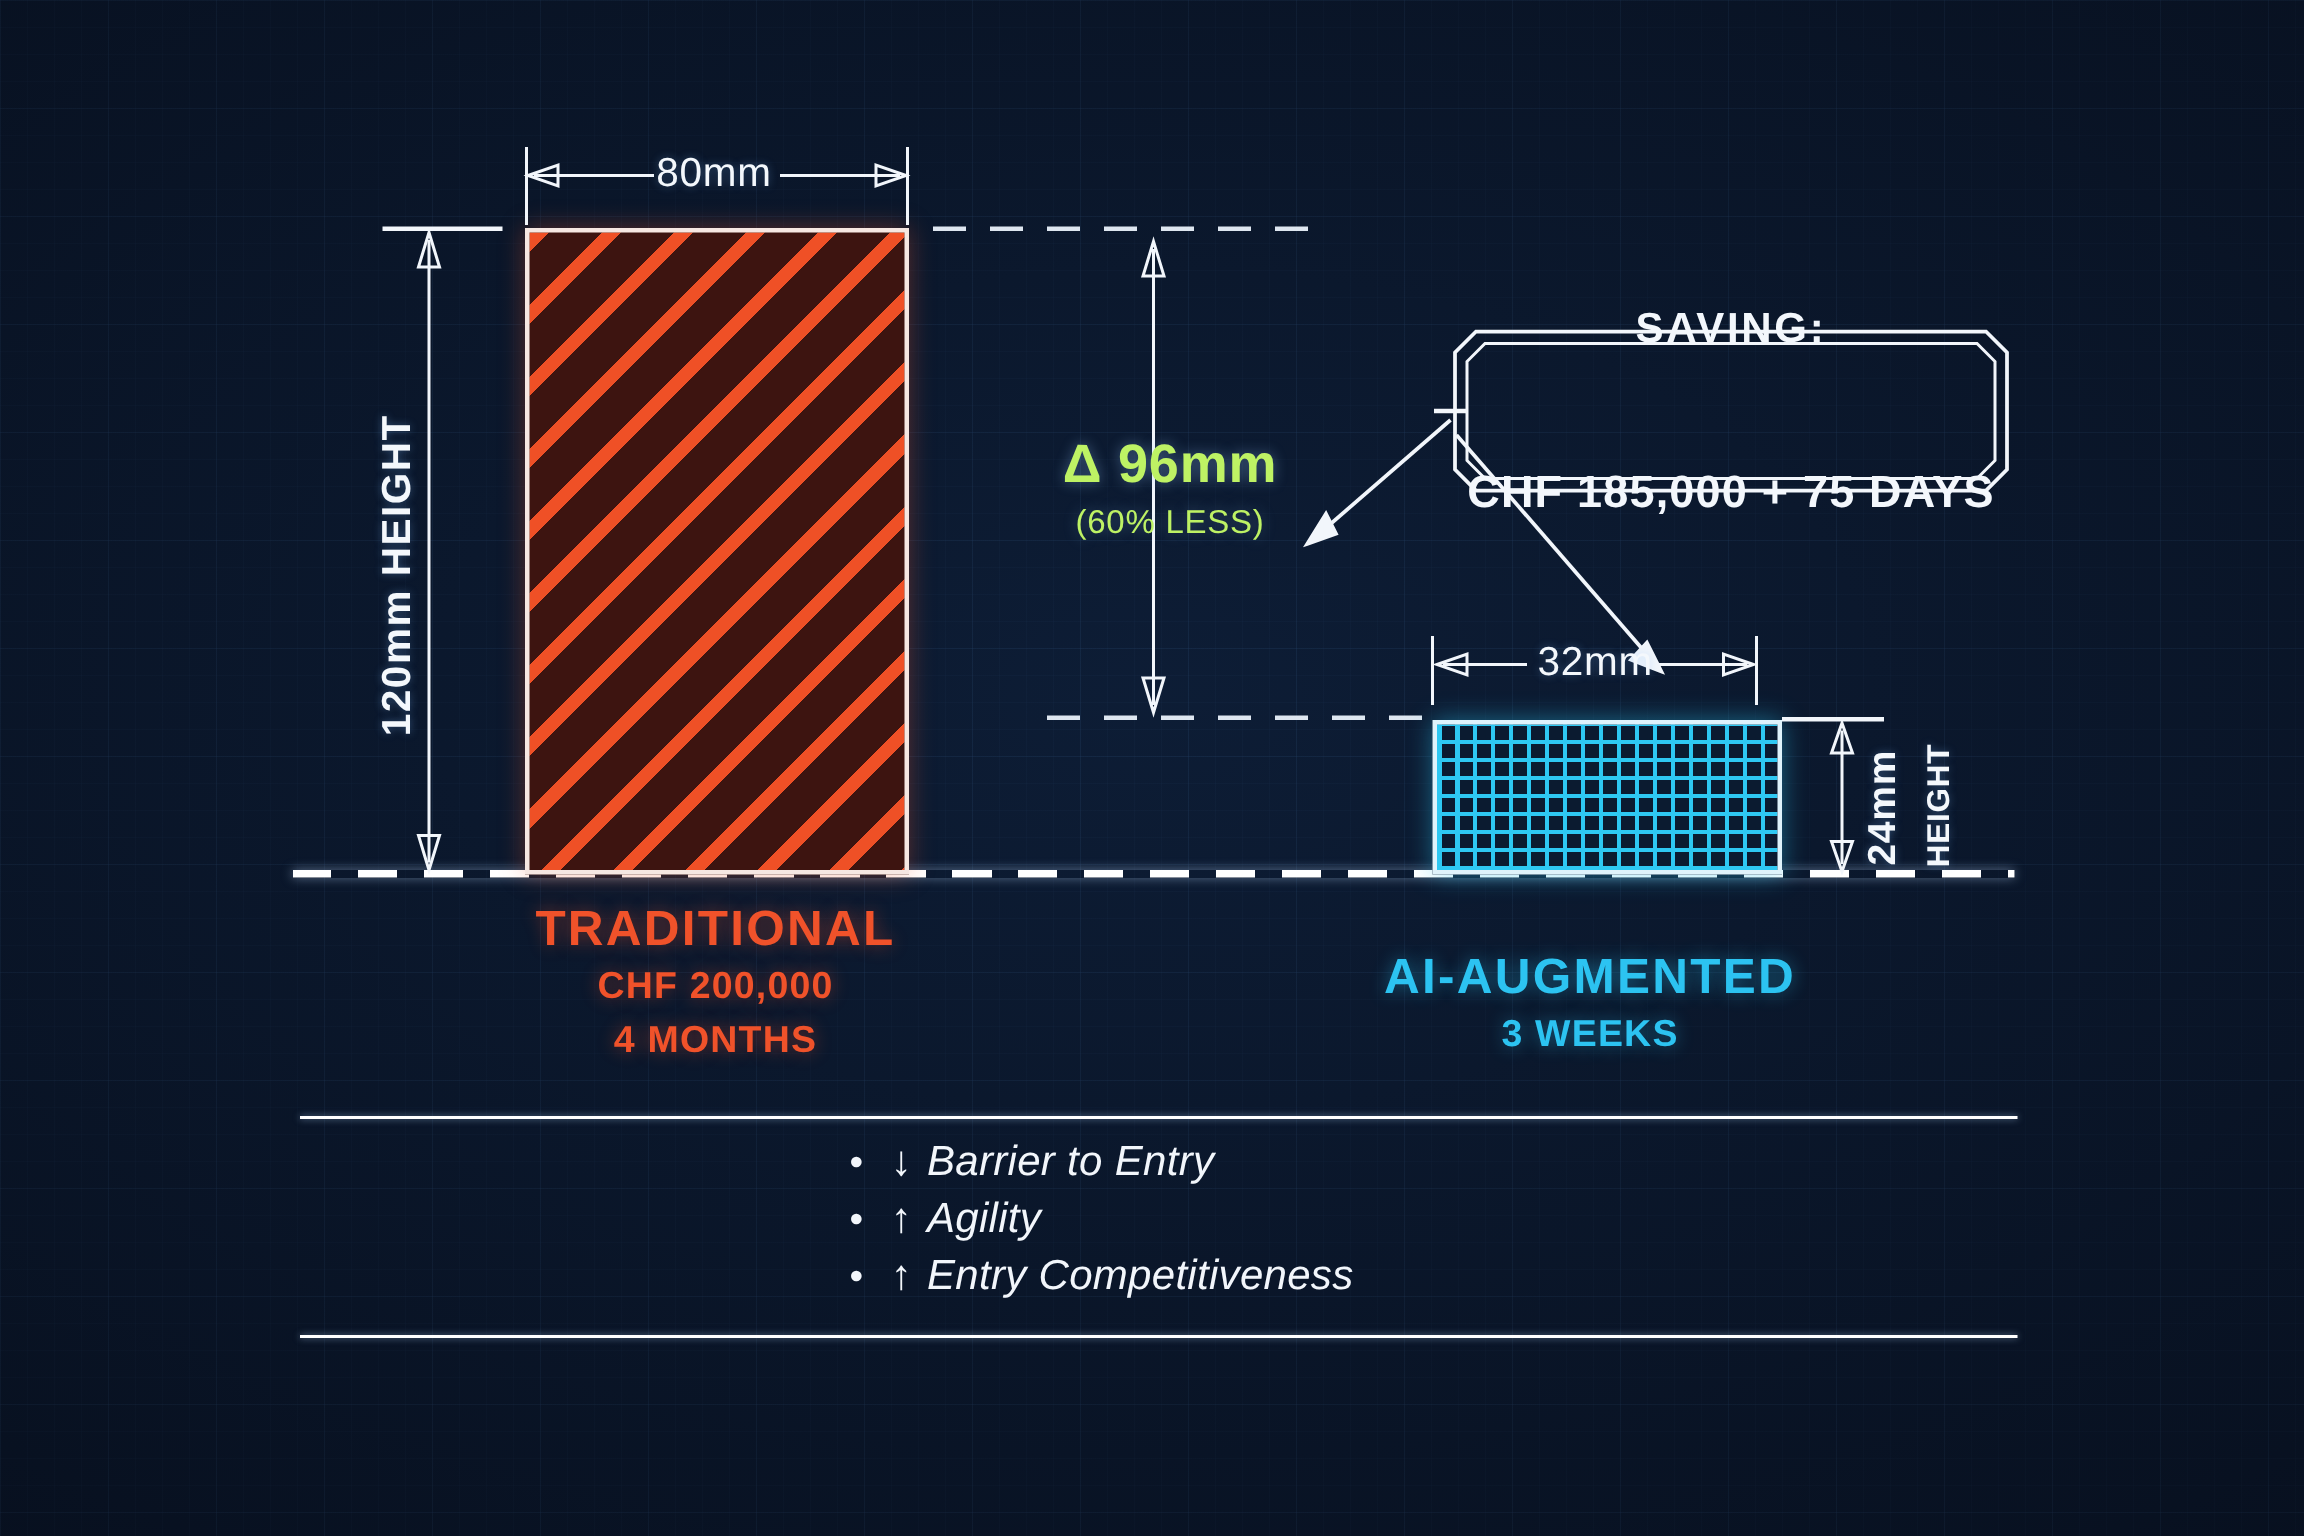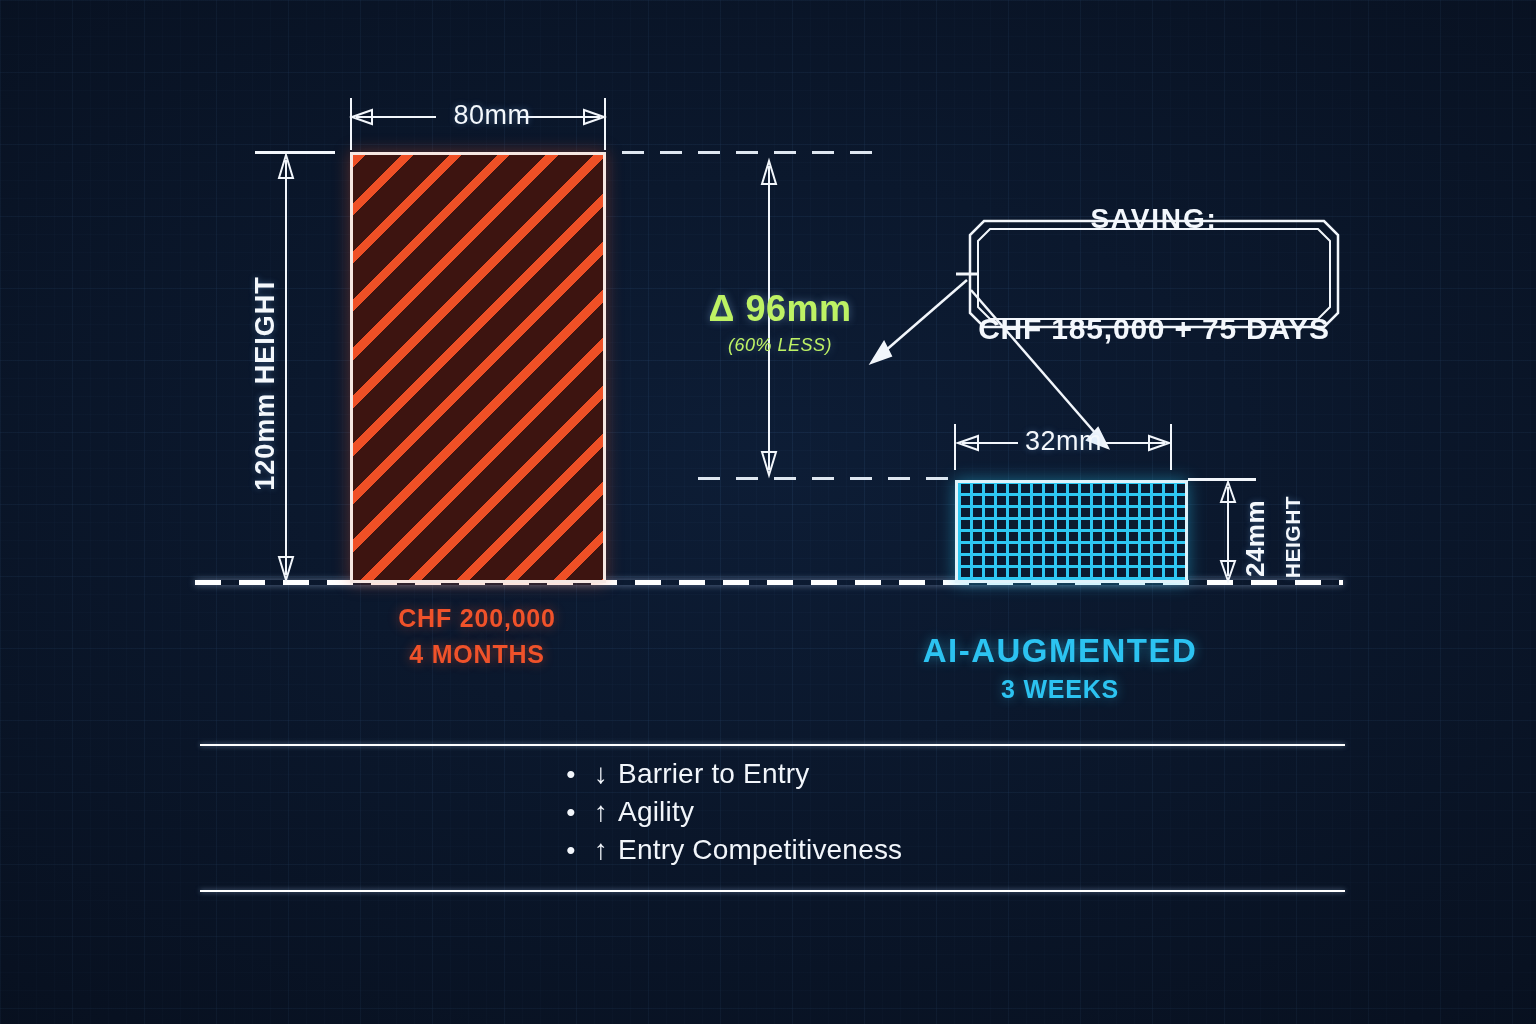--- a/index.html
+++ b/index.html
@@ -82,21 +82,21 @@
   #cap-trad .cap-title, #cap-trad .cap-sub{ color:#f0522a; text-shadow:0 0 12px rgba(240,82,42,.45); }
   #cap-ai    { left:850px; top:632px; }
   #cap-ai .cap-title, #cap-ai .cap-sub{ color:#2cc3f1; text-shadow:0 0 12px rgba(44,195,241,.45); }
 
   
   #delta-block{
     position:absolute; left:580px; top:288px; width:400px;
     text-align:center; color:#bef264;
   }
   #delta-main{ font-size:36px; font-weight:bold; letter-spacing:.5px; text-shadow:0 0 9px rgba(150,200,255,.4); }
-  #delta-sub { font-size:18px; letter-spacing:.5px; margin-top:5px; text-shadow:0 0 9px rgba(150,200,255,.35);font-style:italic; }
+  #delta-sub { font-size:22px; letter-spacing:.5px; margin-top:5px; text-shadow:0 0 9px rgba(150,200,255,.35); }
 
   
   #callout{
     position:absolute; left:968px; top:219px; width:372px; height:110px;
   }
   #callout svg{ position:absolute; inset:0; overflow:visible; }
   #callout-inner{
     position:absolute; left:0; top:0; width:100%; height:100%;
     display:flex; flex-direction:column; align-items:center; justify-content:center;
     color:#f3f7fc;
@@ -112,21 +112,21 @@
   #benefits{
     position:absolute; left:0; top:758px; width:1536px;
     display:flex; flex-direction:column; align-items:center; gap:6px;
   }
   .benefit{
     display:flex; align-items:center; color:#f2f6fb;
     font-size:28px; letter-spacing:.2px; width:420px;
   }
   .b-dot  { width:26px; text-align:center; font-size:26px; line-height:1; }
   .b-arrow{ width:34px; text-align:center; font-size:28px; font-weight:bold; }
-  .b-text { white-space:nowrap; }
+  .b-text { white-space:nowrap;font-style:italic; }
 
   svg.draft{ position:absolute; overflow:visible; }
   svg.draft line, svg.draft path, svg.draft polyline{ stroke:#f2f6fb; }
 </style>
 </head>
 <body>
 
 <div id="bg-grid"></div>
 <div id="bg-vignette"></div>
 
@@ -137,21 +137,21 @@
   <div id="bar-traditional"></div>
 
   <div class="tick" style="left:350px;top:98px;width:2px;height:52px;"></div>
   <div class="tick" style="left:604px;top:98px;width:2px;height:52px;"></div>
   <svg class="draft" style="left:350px;top:105px;width:256px;height:24px;" viewBox="0 0 256 24">
     <line x1="6" y1="12" x2="86" y2="12" stroke-width="2"></line>
     <line x1="170" y1="12" x2="250" y2="12" stroke-width="2"></line>
     <polygon points="2,12 22,5 22,19" fill="none" stroke="#f2f6fb" stroke-width="2"></polygon>
     <polygon points="254,12 234,5 234,19" fill="none" stroke="#f2f6fb" stroke-width="2"></polygon>
   </svg>
-  <div class="dim-txt" style="left:364px;top:100px;width:256px;text-align:center;font-size:27px;">80mm</div>
+  <div class="dim-txt" style="left:348px;top:100px;width:256px;text-align:center;font-size:27px;">80mm</div>
 
   <div class="tick" style="left:255px;top:151px;width:80px;height:3px;"></div>
   <svg class="draft" style="left:274px;top:152px;width:24px;height:431px;" viewBox="0 0 24 431">
     <line x1="12" y1="8" x2="12" y2="423" stroke-width="2"></line>
     <polygon points="12,3 5,26 19,26" fill="none" stroke="#f2f6fb" stroke-width="2"></polygon>
     <polygon points="12,428 5,405 19,405" fill="none" stroke="#f2f6fb" stroke-width="2"></polygon>
   </svg>
   <div class="dim-txt" style="left:-5px;top:368px;width:540px;text-align:center;font-size:27px;font-weight:bold;letter-spacing:1px;transform:rotate(-90deg);transform-origin:center;">120mm HEIGHT</div>
 
   <div class="ext-dash" style="left:622px;top:151px;width:252px;"></div>
@@ -204,20 +204,21 @@
   <div class="tick" style="left:1188px;top:478px;width:68px;height:3px;"></div>
   <svg class="draft" style="left:1216px;top:480px;width:24px;height:103px;" viewBox="0 0 24 103">
     <line x1="12" y1="7" x2="12" y2="96" stroke-width="2"></line>
     <polygon points="12,2 5,22 19,22" fill="none" stroke="#f2f6fb" stroke-width="2"></polygon>
     <polygon points="12,101 5,81 19,81" fill="none" stroke="#f2f6fb" stroke-width="2"></polygon>
   </svg>
   <div class="dim-txt" style="left:1195px;top:523px;width:120px;text-align:center;font-size:26px;font-weight:bold;transform:rotate(-90deg);transform-origin:center;">24mm</div>
   <div class="dim-txt" style="left:1233px;top:525px;width:120px;text-align:center;font-size:21px;font-weight:bold;letter-spacing:.5px;transform:rotate(-90deg);transform-origin:center;">HEIGHT</div>
 
   <div id="cap-trad" class="caption">
+    <div class="cap-title">TRADITIONAL</div>
     <div class="cap-sub">CHF 200,000</div>
     <div class="cap-sub">4 MONTHS</div>
   </div>
   <div id="cap-ai" class="caption">
     <div class="cap-title">AI-AUGMENTED</div>
     <div class="cap-sub">3 WEEKS</div>
   </div>
 
   <div class="rule" id="rule-top"></div>
   <div id="benefits">

